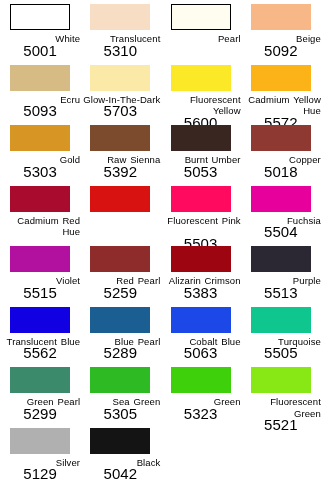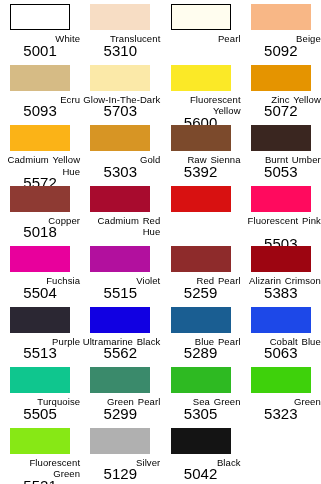--- a/index.html
+++ b/index.html
@@ -93,25 +93,20 @@
       <div class="swatch-chip" style="background: rgb(251, 233, 168);"></div>
       <div class="swatch-label">Glow-In-The-Dark</div>
       <div class="swatch-code">5703</div>
     </div>
     <div class="swatch-cell">
       <div class="swatch-chip" style="background: rgb(251, 233, 39);"></div>
       <div class="swatch-label">Fluorescent Yellow</div>
       <div class="swatch-code">5600</div>
     </div>
     <div class="swatch-cell">
-      <div class="swatch-chip" style="background: rgb(229, 148, 0);"></div>
-      <div class="swatch-label">Zinc Yellow</div>
-      <div class="swatch-code">5072</div>
-    </div>
-    <div class="swatch-cell">
       <div class="swatch-chip" style="background: rgb(251, 179, 23);"></div>
       <div class="swatch-label">Cadmium Yellow Hue</div>
       <div class="swatch-code">5572</div>
     </div>
     <div class="swatch-cell">
       <div class="swatch-chip" style="background: rgb(215, 149, 36);"></div>
       <div class="swatch-label">Gold</div>
       <div class="swatch-code">5303</div>
     </div>
     <div class="swatch-cell">
@@ -161,21 +156,21 @@
       <div class="swatch-label">Alizarin Crimson</div>
       <div class="swatch-code">5383</div>
     </div>
     <div class="swatch-cell">
       <div class="swatch-chip" style="background: rgb(43, 39, 51);"></div>
       <div class="swatch-label">Purple</div>
       <div class="swatch-code">5513</div>
     </div>
     <div class="swatch-cell">
       <div class="swatch-chip" style="background: rgb(17, 0, 226);"></div>
-      <div class="swatch-label">Ultramarine Black</div>
+      <div class="swatch-label">Translucent Blue</div>
       <div class="swatch-code">5562</div>
     </div>
     <div class="swatch-cell">
       <div class="swatch-chip" style="background: rgb(26, 94, 146);"></div>
       <div class="swatch-label">Blue Pearl</div>
       <div class="swatch-code">5289</div>
     </div>
     <div class="swatch-cell">
       <div class="swatch-chip" style="background: rgb(29, 72, 232);"></div>
       <div class="swatch-label">Cobalt Blue</div>

